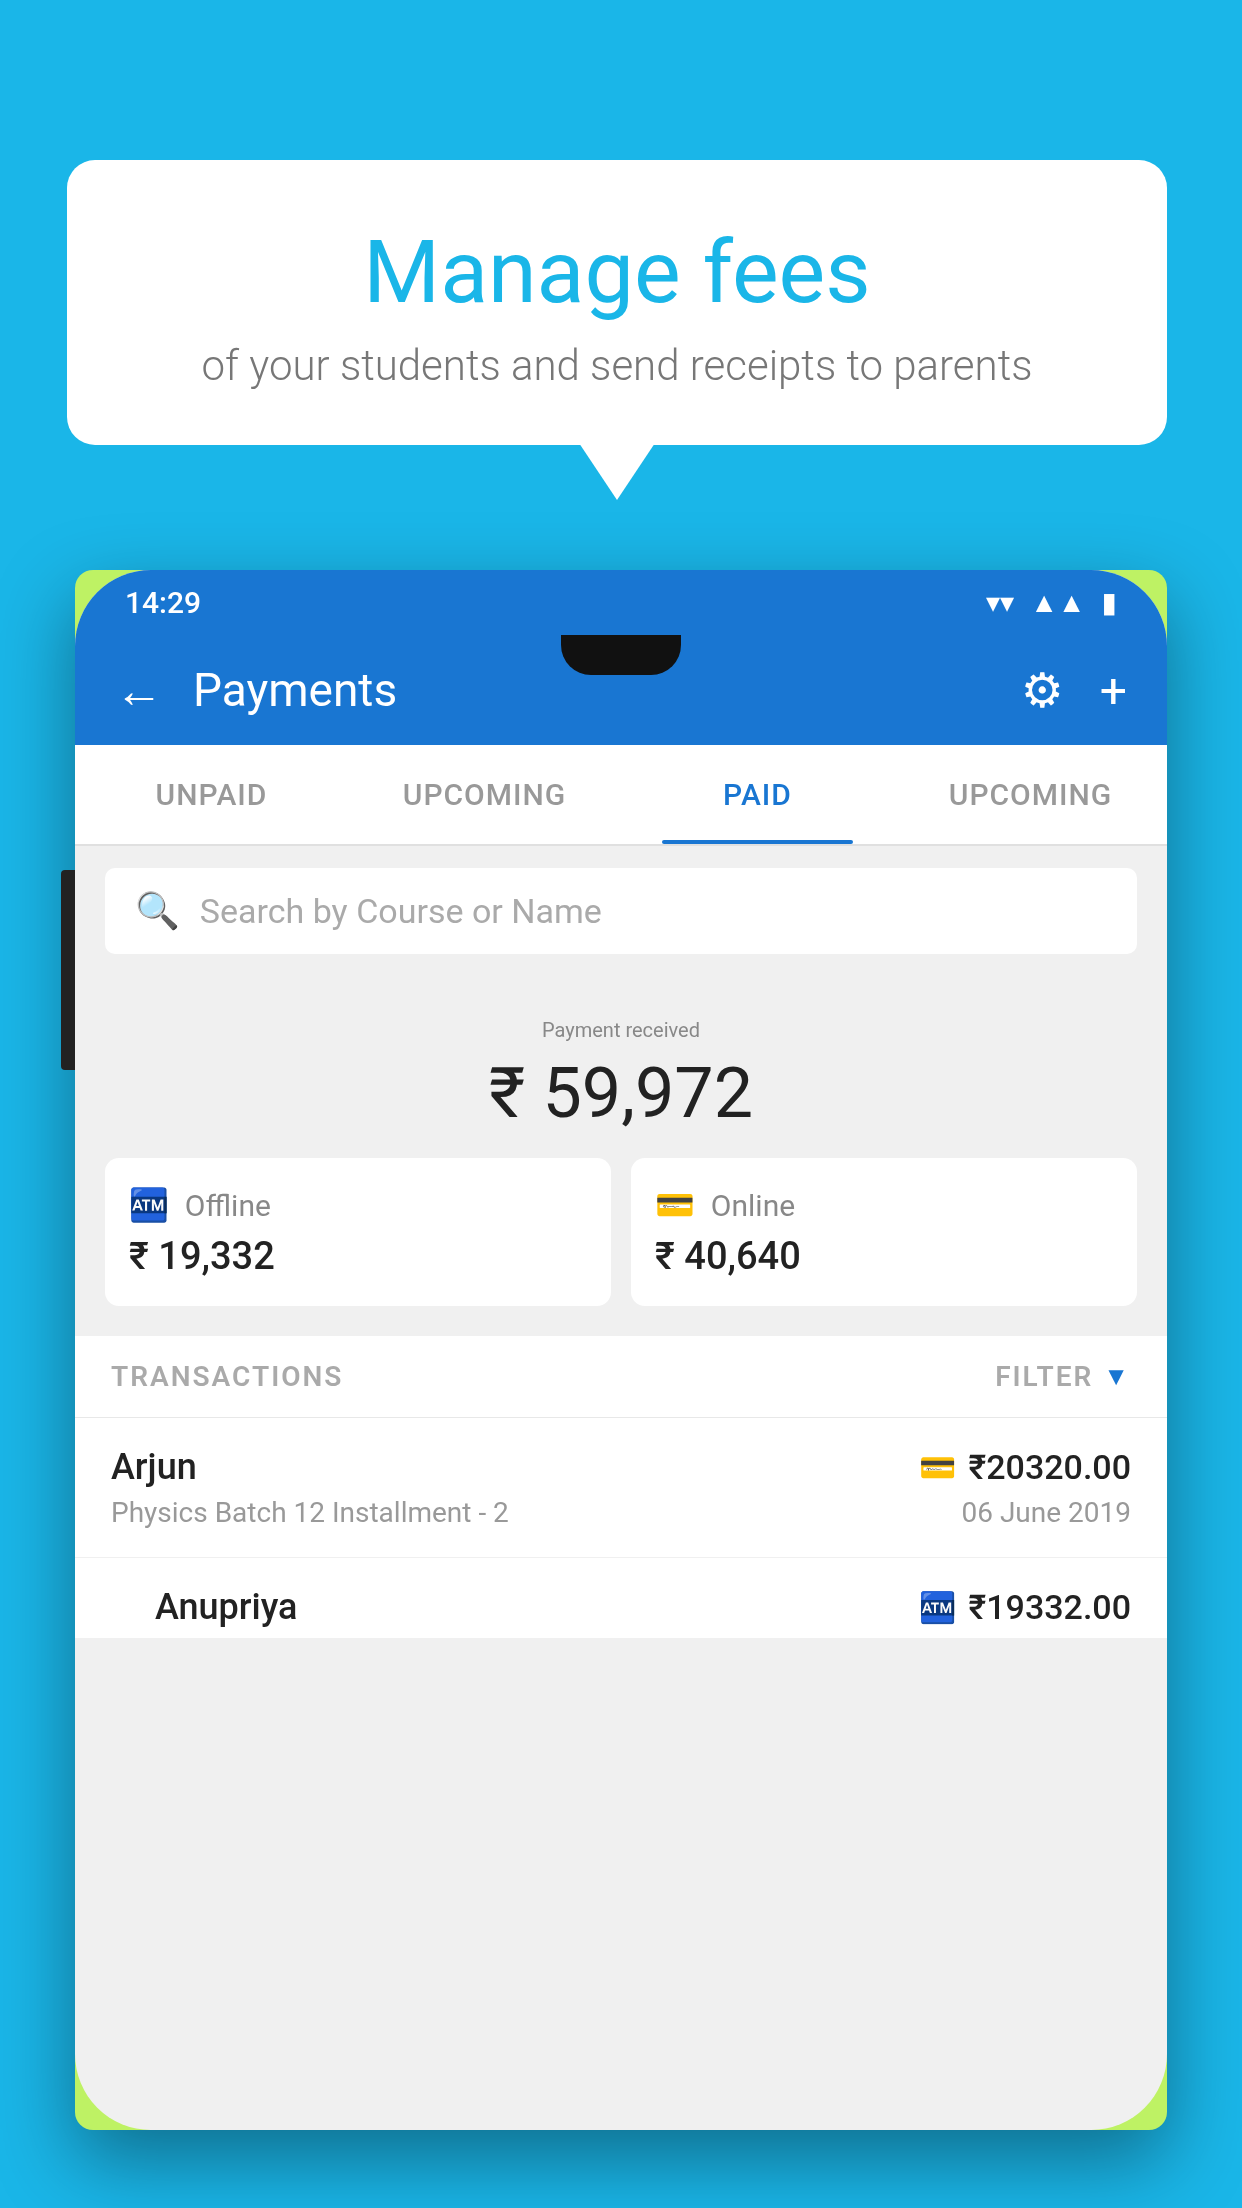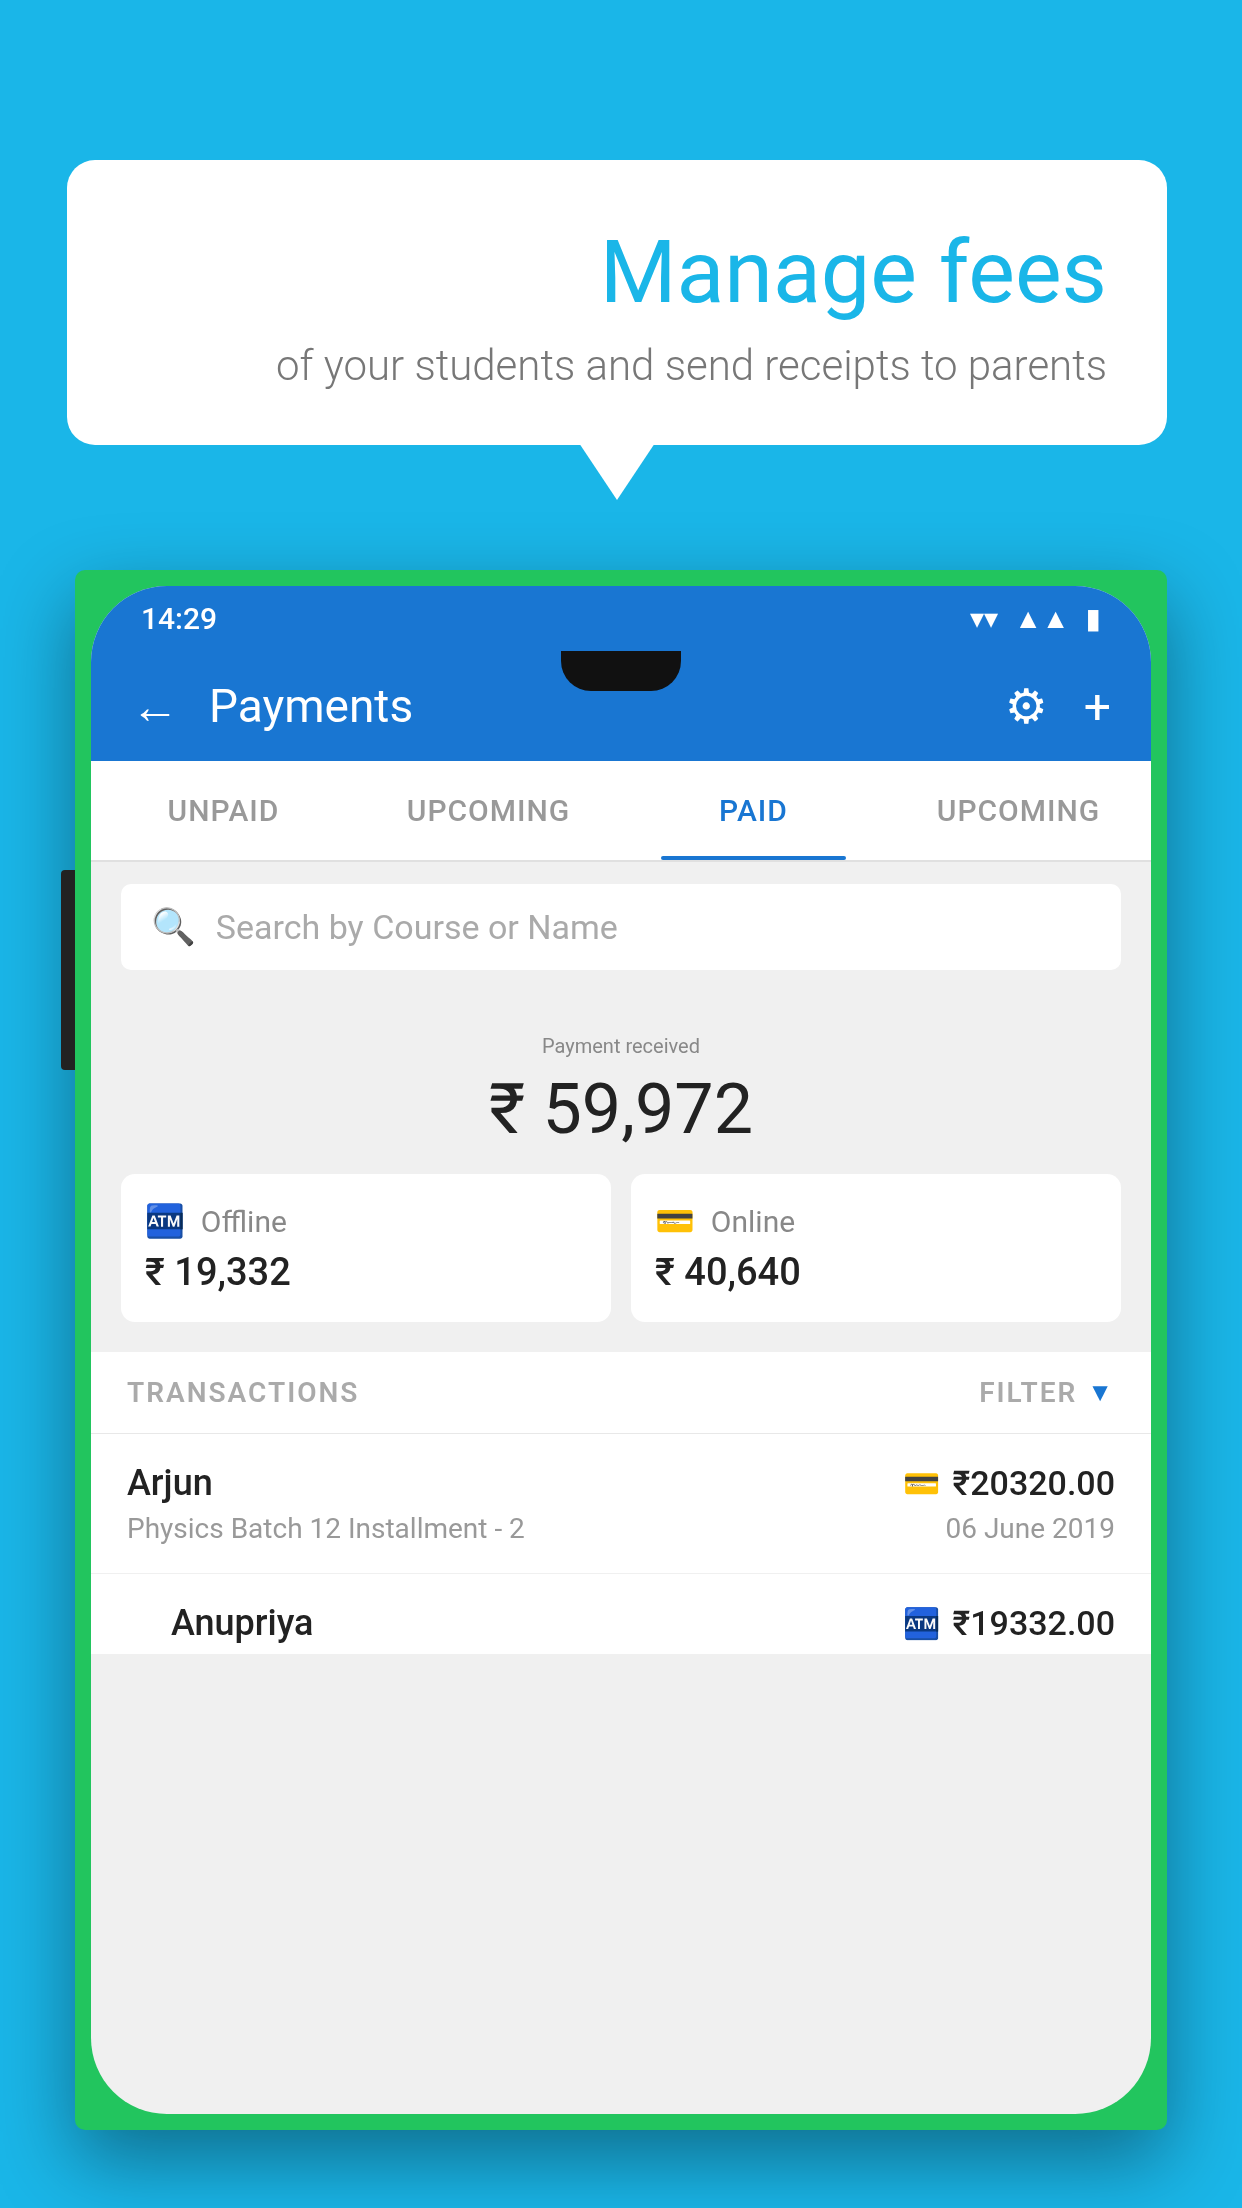--- a/index.html
+++ b/index.html
@@ -15,21 +15,21 @@
 
     
     .speech-bubble {
       position: absolute;
       top: 160px;
       left: 67px;
       right: 75px;
       background: #fff;
       border-radius: 28px;
       padding: 60px 60px 55px;
-      text-align: right;
+      text-align: center;
     }
 
     .speech-bubble::after {
       content: '';
       position: absolute;
       bottom: -55px;
       left: 50%;
       transform: translateX(-50%);
       width: 0;
       height: 0;
@@ -56,23 +56,23 @@
       position: absolute;
       top: 570px;
       left: 75px;
       right: 75px;
       bottom: 0;
     }
 
     .phone {
       width: 100%;
       height: 1560px;
-      background: #22c55e;
-      border-radius: 10px;
-      padding: 16px;
+      background: #bef264;
+      border-radius: 18px;
+      padding: 0;
       position: relative;
       box-shadow: 0 30px 80px rgba(0,0,0,0.4);
     }
 
     
     .phone::before {
       content: '';
       position: absolute;
       left: -14px;
       top: 300px;

